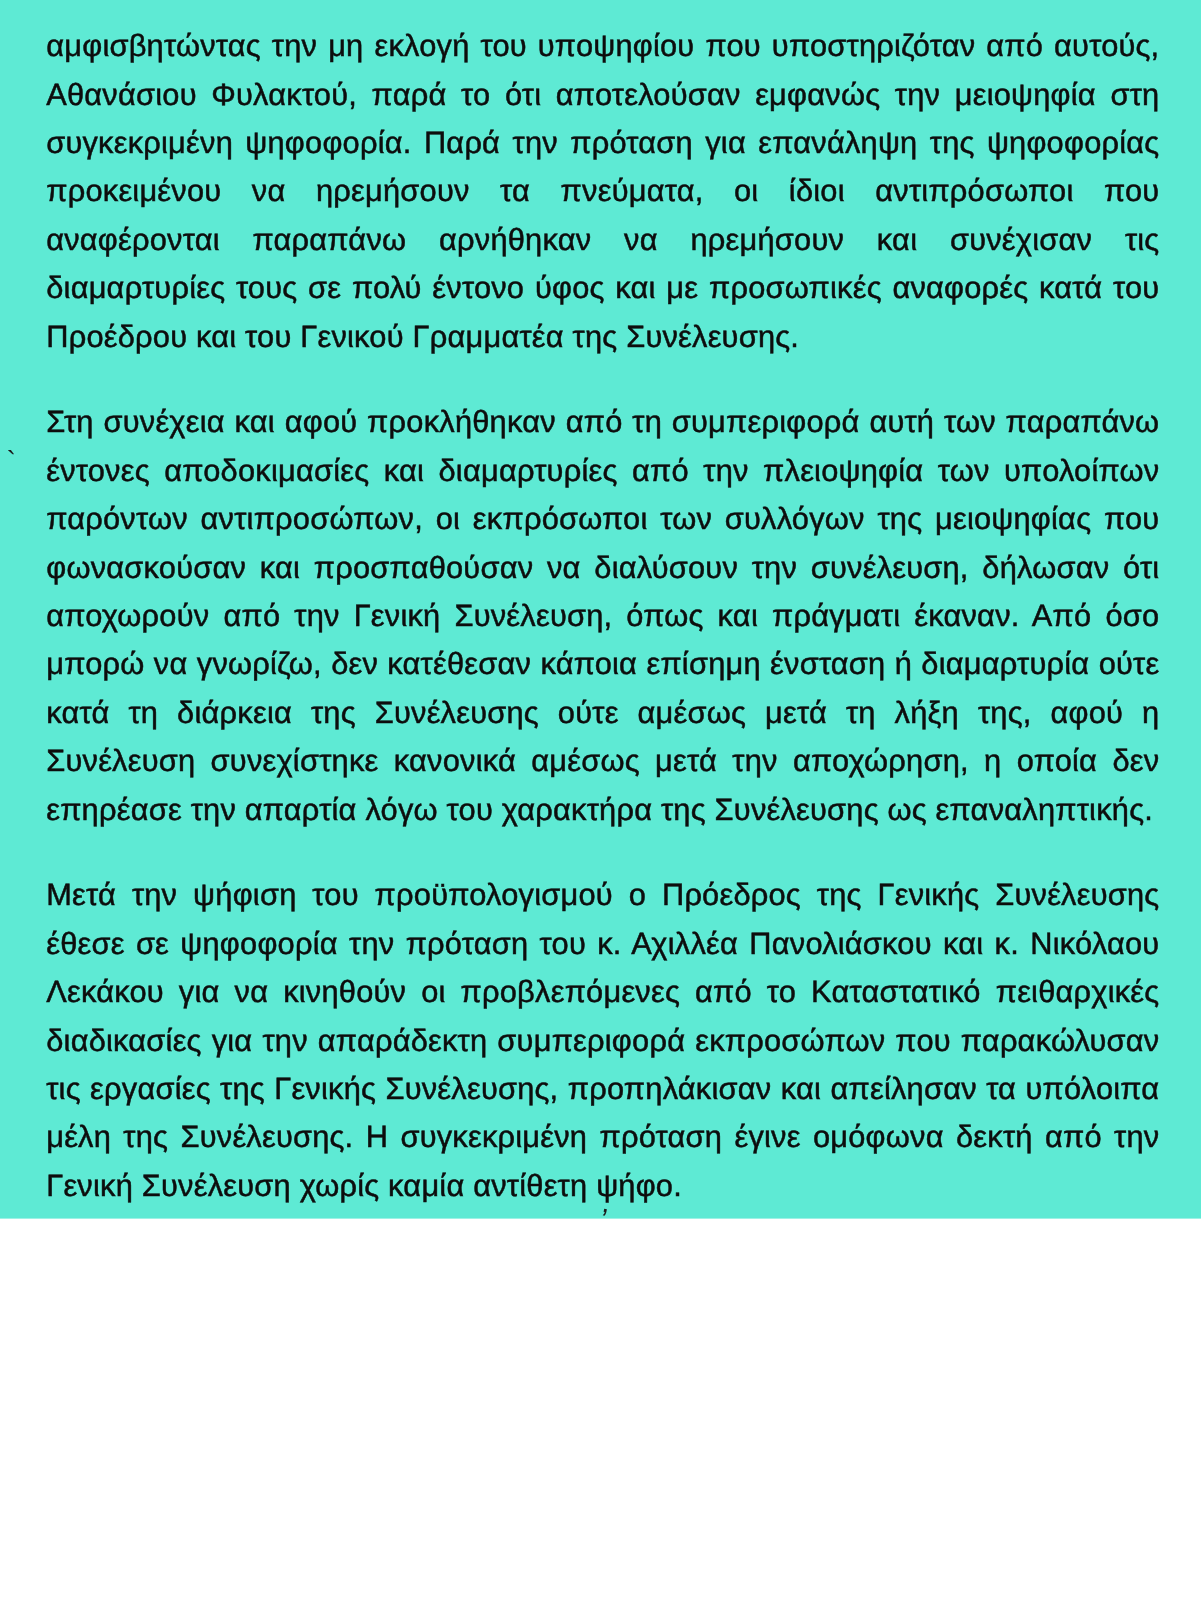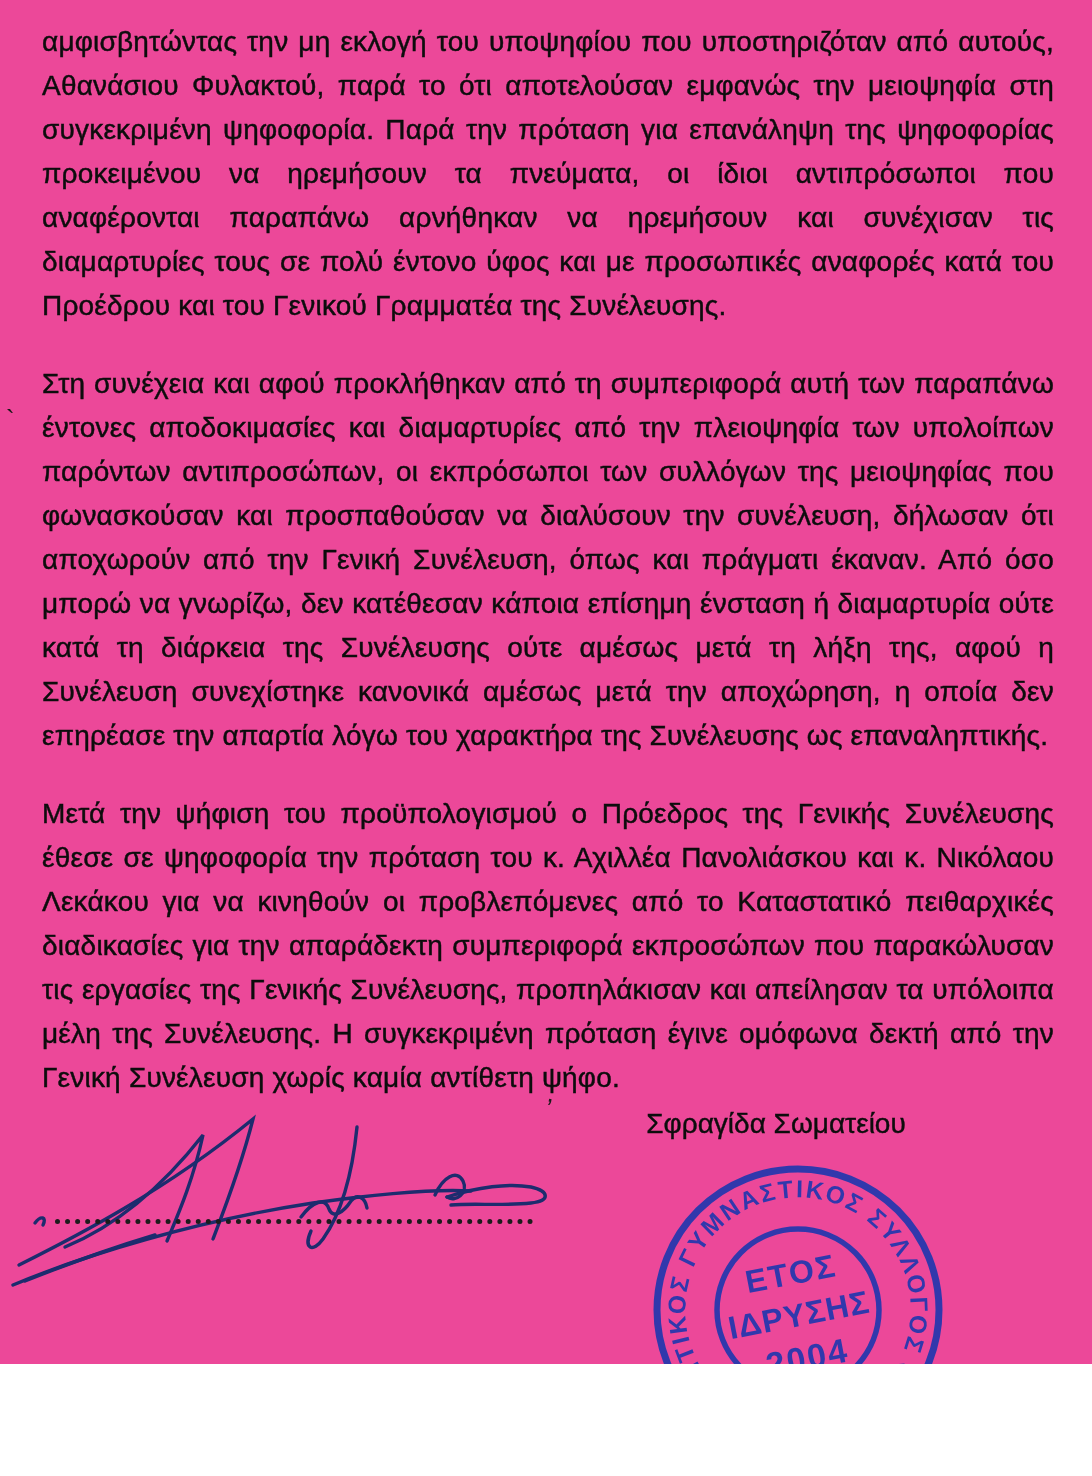--- a/index.html
+++ b/index.html
@@ -1,20 +1,20 @@
 <!DOCTYPE html>
 <html lang="el"><head>
 <meta charset="utf-8">
 <style>
   html,body{margin:0;padding:0;background:#ffffff;}
   .page{
     position:relative;
     width:1092px;
-    height:1364px;
-    background:#ec4899;
+    height:1108px;
+    background:#5eead4;
     overflow:hidden;
     font-family:"Liberation Sans", sans-serif;
     color:#0d0d0d;
   }
   .body-text{
     position:absolute;
     left:42px;
     top:20px;
     width:1012px;
   }

